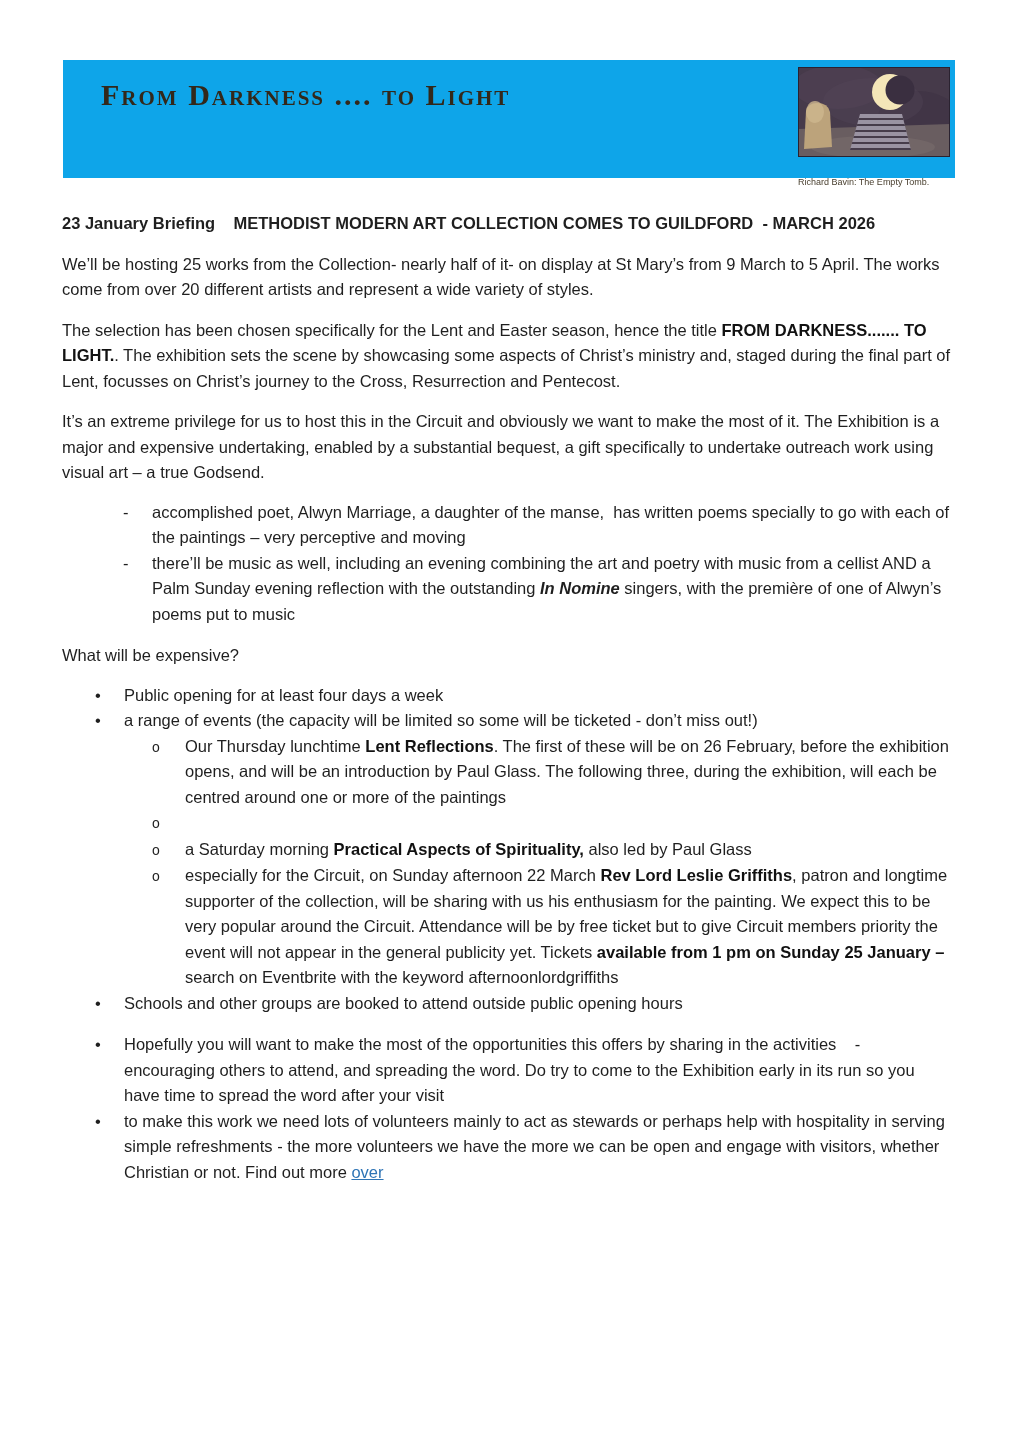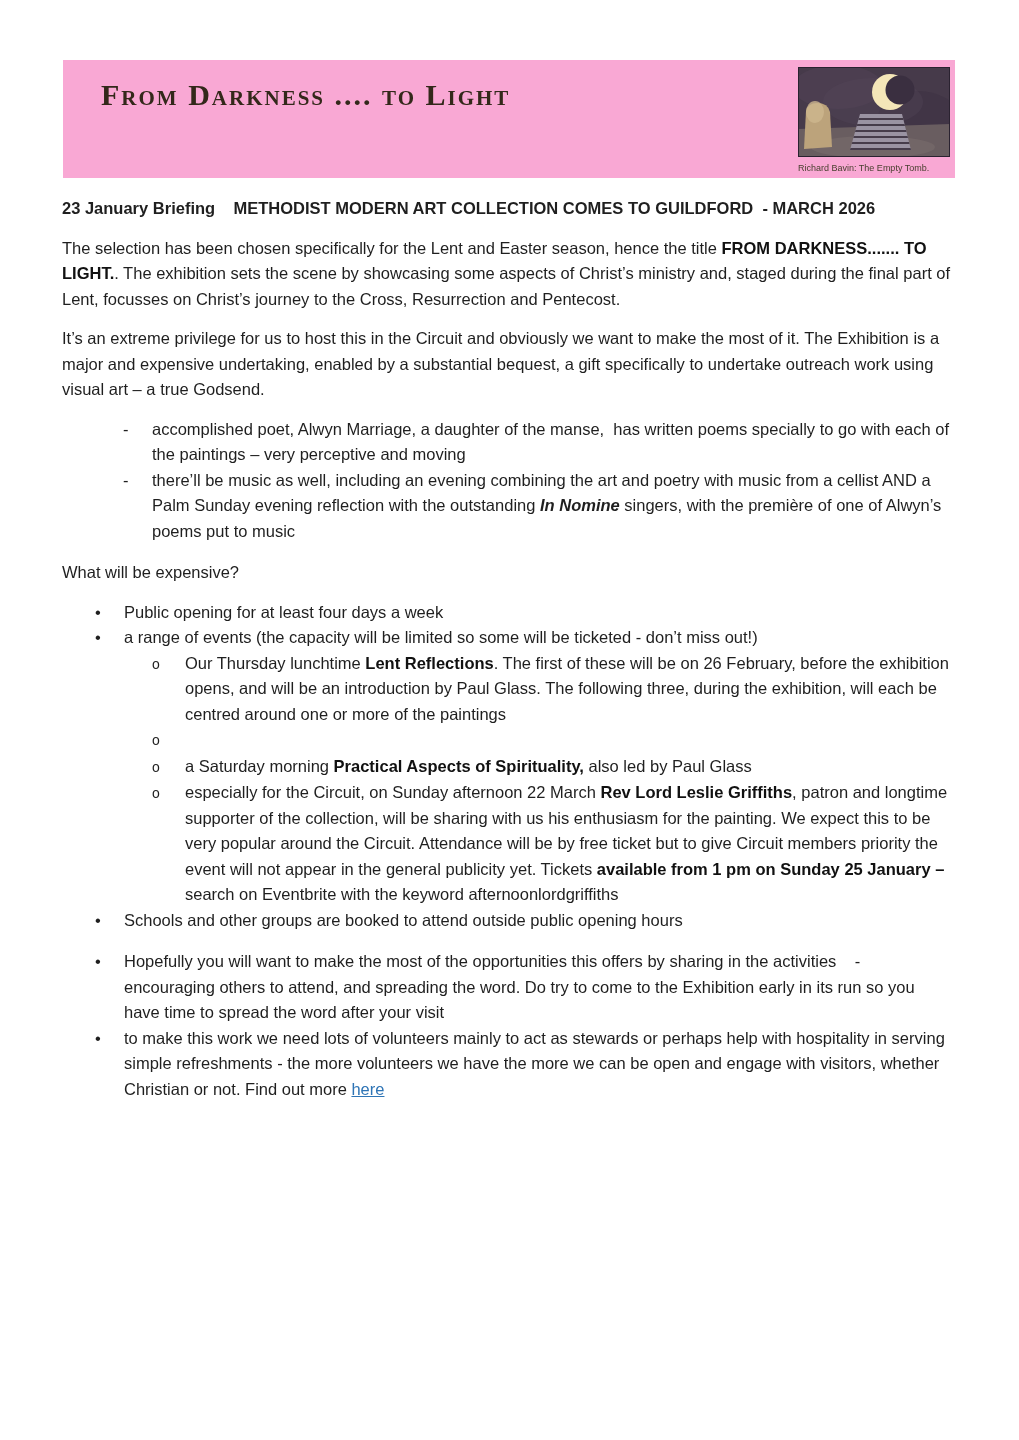--- a/index.html
+++ b/index.html
@@ -9,21 +9,21 @@
     margin:0 auto;
     background:#ffffff;
     font-family:"Liberation Sans", sans-serif;
     color:#1f1f1f;
     overflow:hidden;
   }
   
   .banner {
     position:absolute; left:63px; top:60px;
     width:892px; height:118px;
-    background:#f9a8d4;
+    background:#0ea5e9;
     display:flex; justify-content:space-between;
     box-sizing:border-box;
   }
   .banner-text { padding:18px 0 0 38px; }
   .banner-title {
     font-family:"Liberation Serif", serif;
     font-variant:small-caps;
     font-weight:bold;
     font-size:30px;
     letter-spacing:2px;
@@ -36,30 +36,30 @@
     font-weight:bold;
     font-size:24px;
     letter-spacing:2px;
     color:#33281a;
     margin-top:22px;
   }
   .banner-figure { margin:7px 5px 0 0; width:152px; }
   .banner-figure svg { display:block; width:152px; height:90px; }
   .banner-figure figcaption {
     font-size:9px; line-height:14px;
-    color:#4a4030; padding-top:4px;
+    color:#4a4030; padding-top:18px;
     white-space:nowrap;
   }
   
   .content {
     position:absolute; left:62px; top:196px;
     width:890px;
     font-size:16.5px; line-height:25.5px;
   }
-  .content p, .content .para { margin:0 0 14px; white-space:pre-wrap; }
+  .content p, .content .para { margin:15px 0 14px; white-space:pre-wrap; }
   .doc-heading { font-weight:bold; }
   .section-heading { margin:0 0 16px; white-space:pre-wrap; }
   .list { margin:0 0 16px; }
   .li { display:flex; white-space:pre-wrap; }
   .li .marker { flex:0 0 auto; }
   .li .li-text { flex:1 1 auto; }
   .dash   { padding-left:61px; }  .dash   .marker { width:29px; }
   .bullet { padding-left:33px; }  .bullet .marker { width:29px; }
   .circle { padding-left:90px; }  .circle .marker { width:33px; }
   .circle .marker span { font-size:14px; }
@@ -104,20 +104,21 @@
       </svg>
       <figcaption>Richard Bavin: The Empty Tomb.</figcaption>
     </figure>
   </header>
 
   <main class="content">
 
     <p class="doc-heading">23 January Briefing    METHODIST MODERN ART COLLECTION COMES TO GUILDFORD  - MARCH 2026</p>
 
 
+    <p>We’ll be hosting 25 works from the Collection- nearly half of it- on display at St Mary’s from 9 March to 5 April. The works come from over 20 different artists and represent a wide variety of styles.</p>
 
     <p class="para"><span>The selection has been chosen specifically for the Lent and Easter season, hence the title </span><b>FROM DARKNESS....... TO LIGHT.</b><span>. The exhibition sets the scene by showcasing some aspects of Christ’s ministry and, staged during the final part of Lent, focusses on Christ’s journey to the Cross, Resurrection and Pentecost.</span></p>
 
     <p>It’s an extreme privilege for us to host this in the Circuit and obviously we want to make the most of it. The Exhibition is a major and expensive undertaking, enabled by a substantial bequest, a gift specifically to undertake outreach work using visual art – a true Godsend.</p>
 
 
     <div class="list">
       <div class="li dash">
         <span class="marker">-</span>
         <div class="li-text">accomplished poet, Alwyn Marriage, a daughter of the manse,  has written poems specially to go with each of the paintings – very perceptive and moving</div>
@@ -161,19 +162,19 @@
     </div>
 
 
     <div class="list">
       <div class="li bullet">
         <span class="marker">•</span>
         <div class="li-text">Hopefully you will want to make the most of the opportunities this offers by sharing in the activities    - encouraging others to attend, and spreading the word. Do try to come to the Exhibition early in its run so you have time to spread the word after your visit</div>
       </div>
       <div class="li bullet">
         <span class="marker">•</span>
-        <div class="li-text"><span>to make this work we need lots of volunteers mainly to act as stewards or perhaps help with hospitality in serving simple refreshments - the more volunteers we have the more we can be open and engage with visitors, whether Christian or not. Find out more </span><a class="doclink" href="#">here</a></div>
+        <div class="li-text"><span>to make this work we need lots of volunteers mainly to act as stewards or perhaps help with hospitality in serving simple refreshments - the more volunteers we have the more we can be open and engage with visitors, whether Christian or not. Find out more </span><a class="doclink" href="#">over</a></div>
       </div>
     </div>
 
 
   </main>
 </div>
 
 </body></html>

